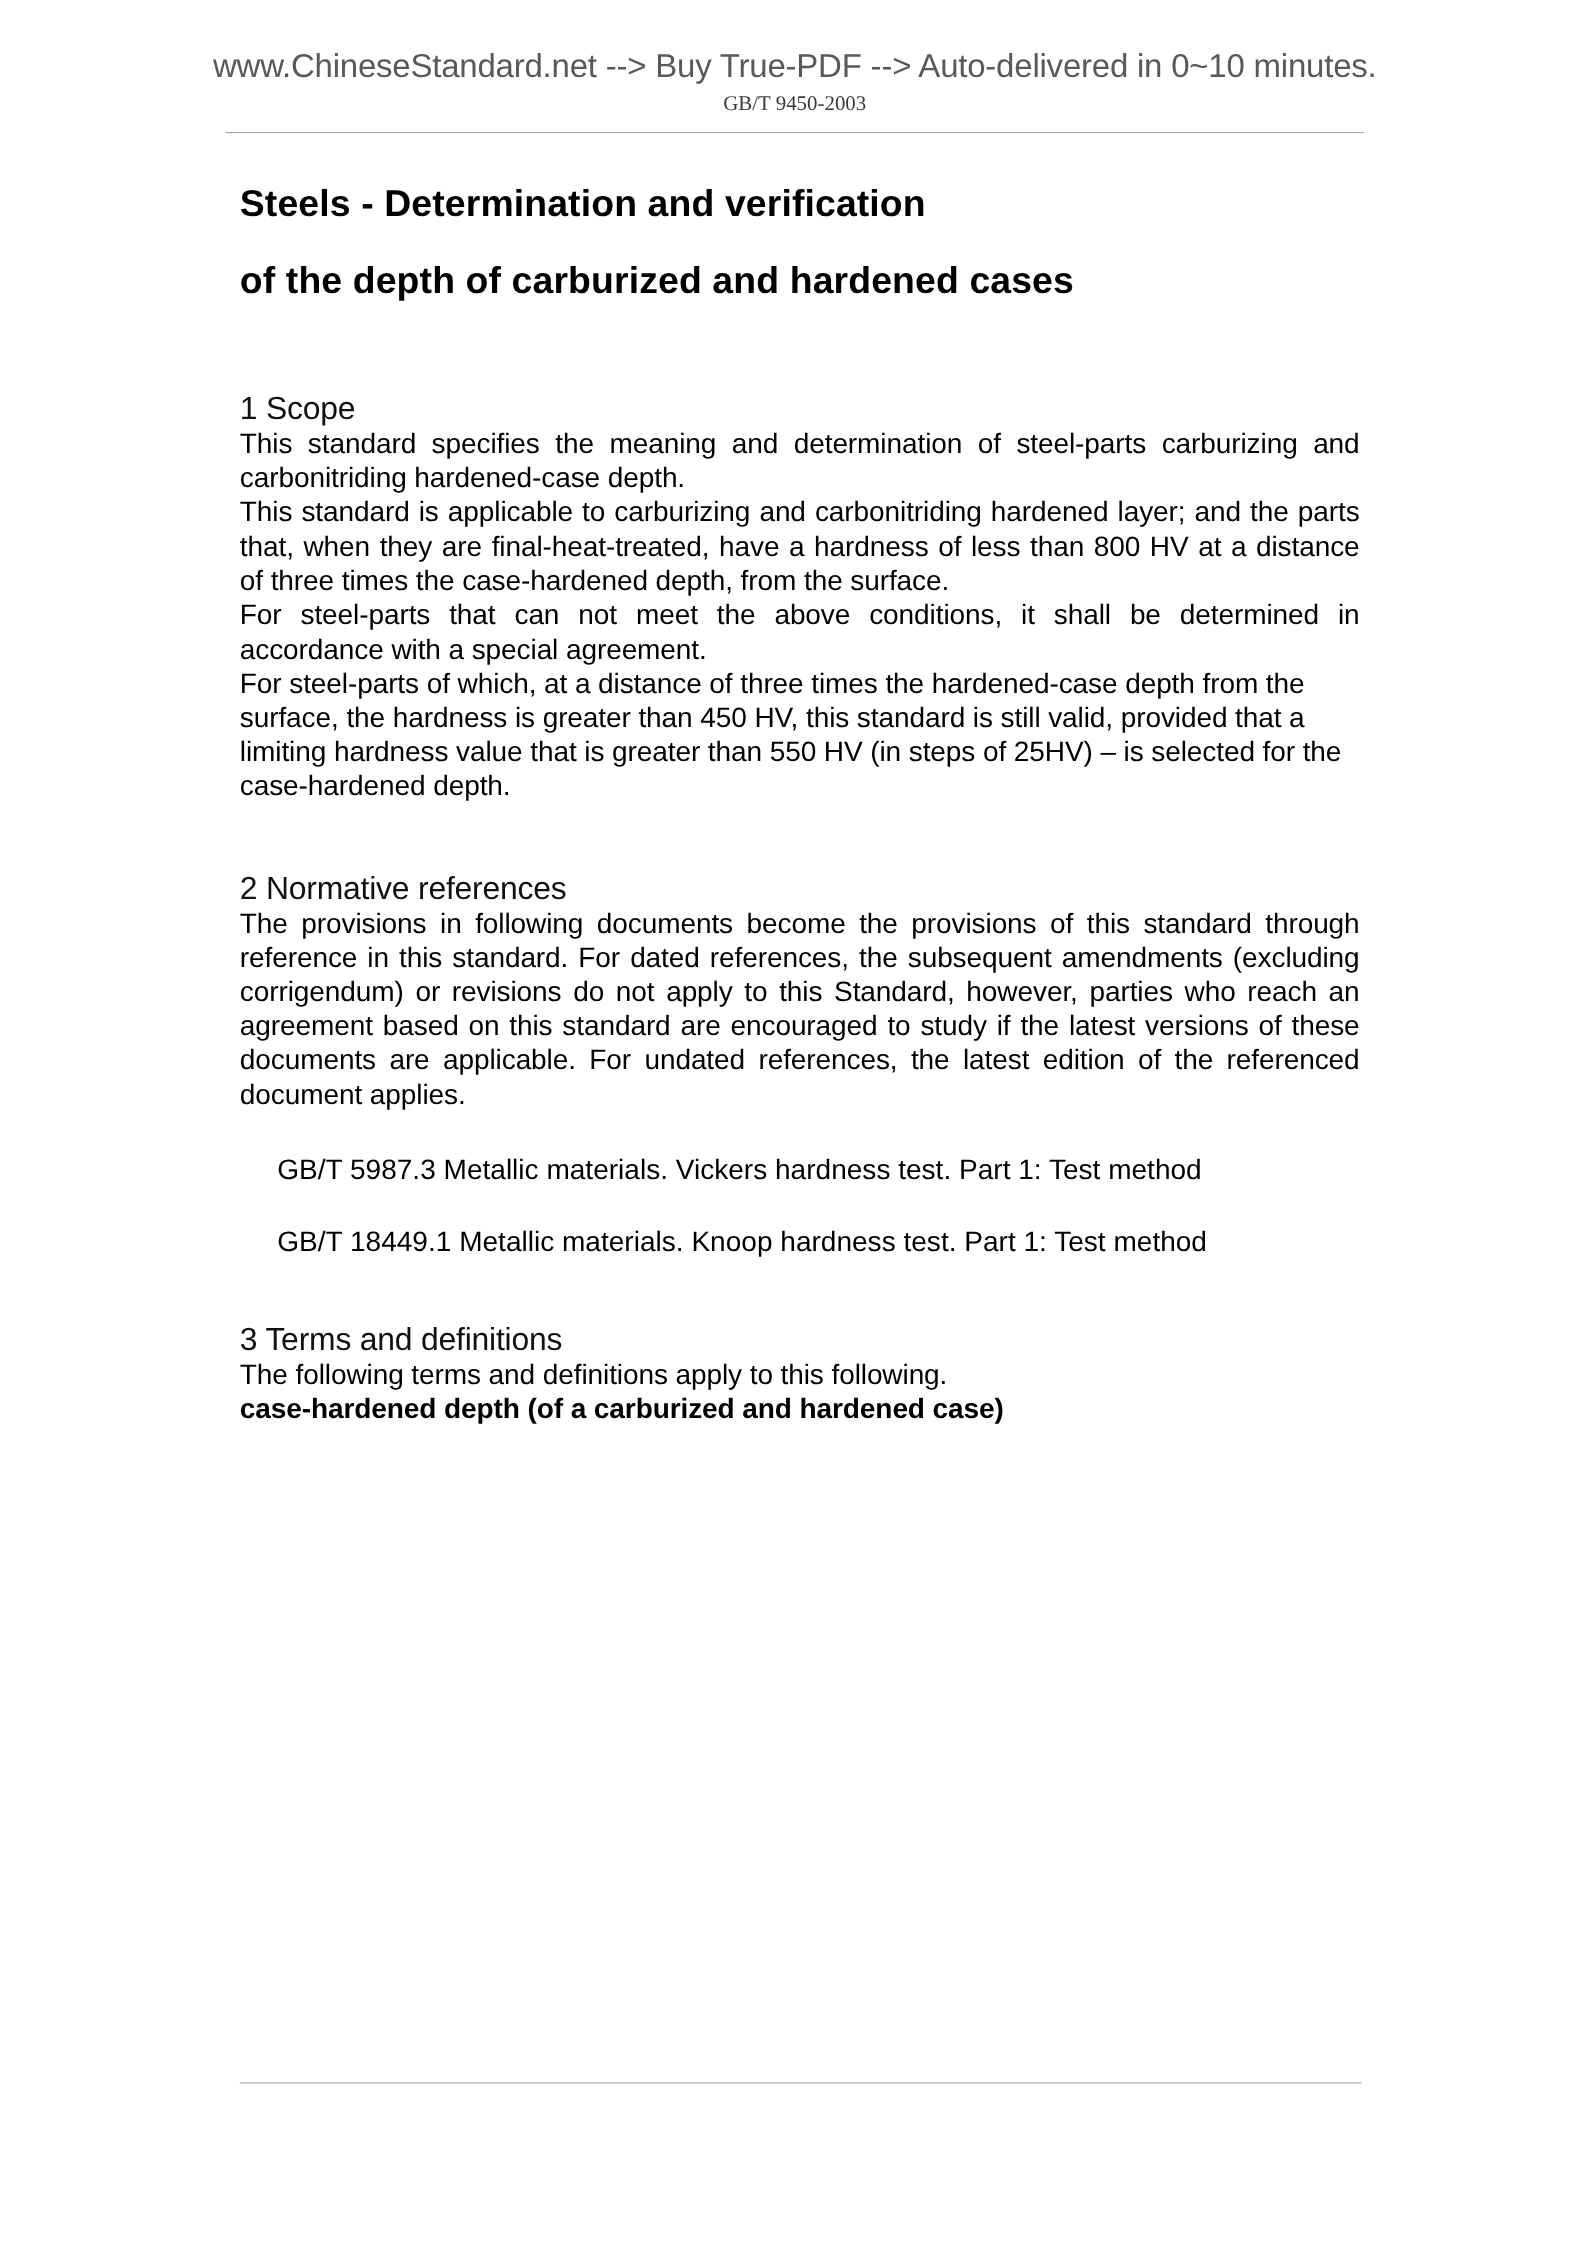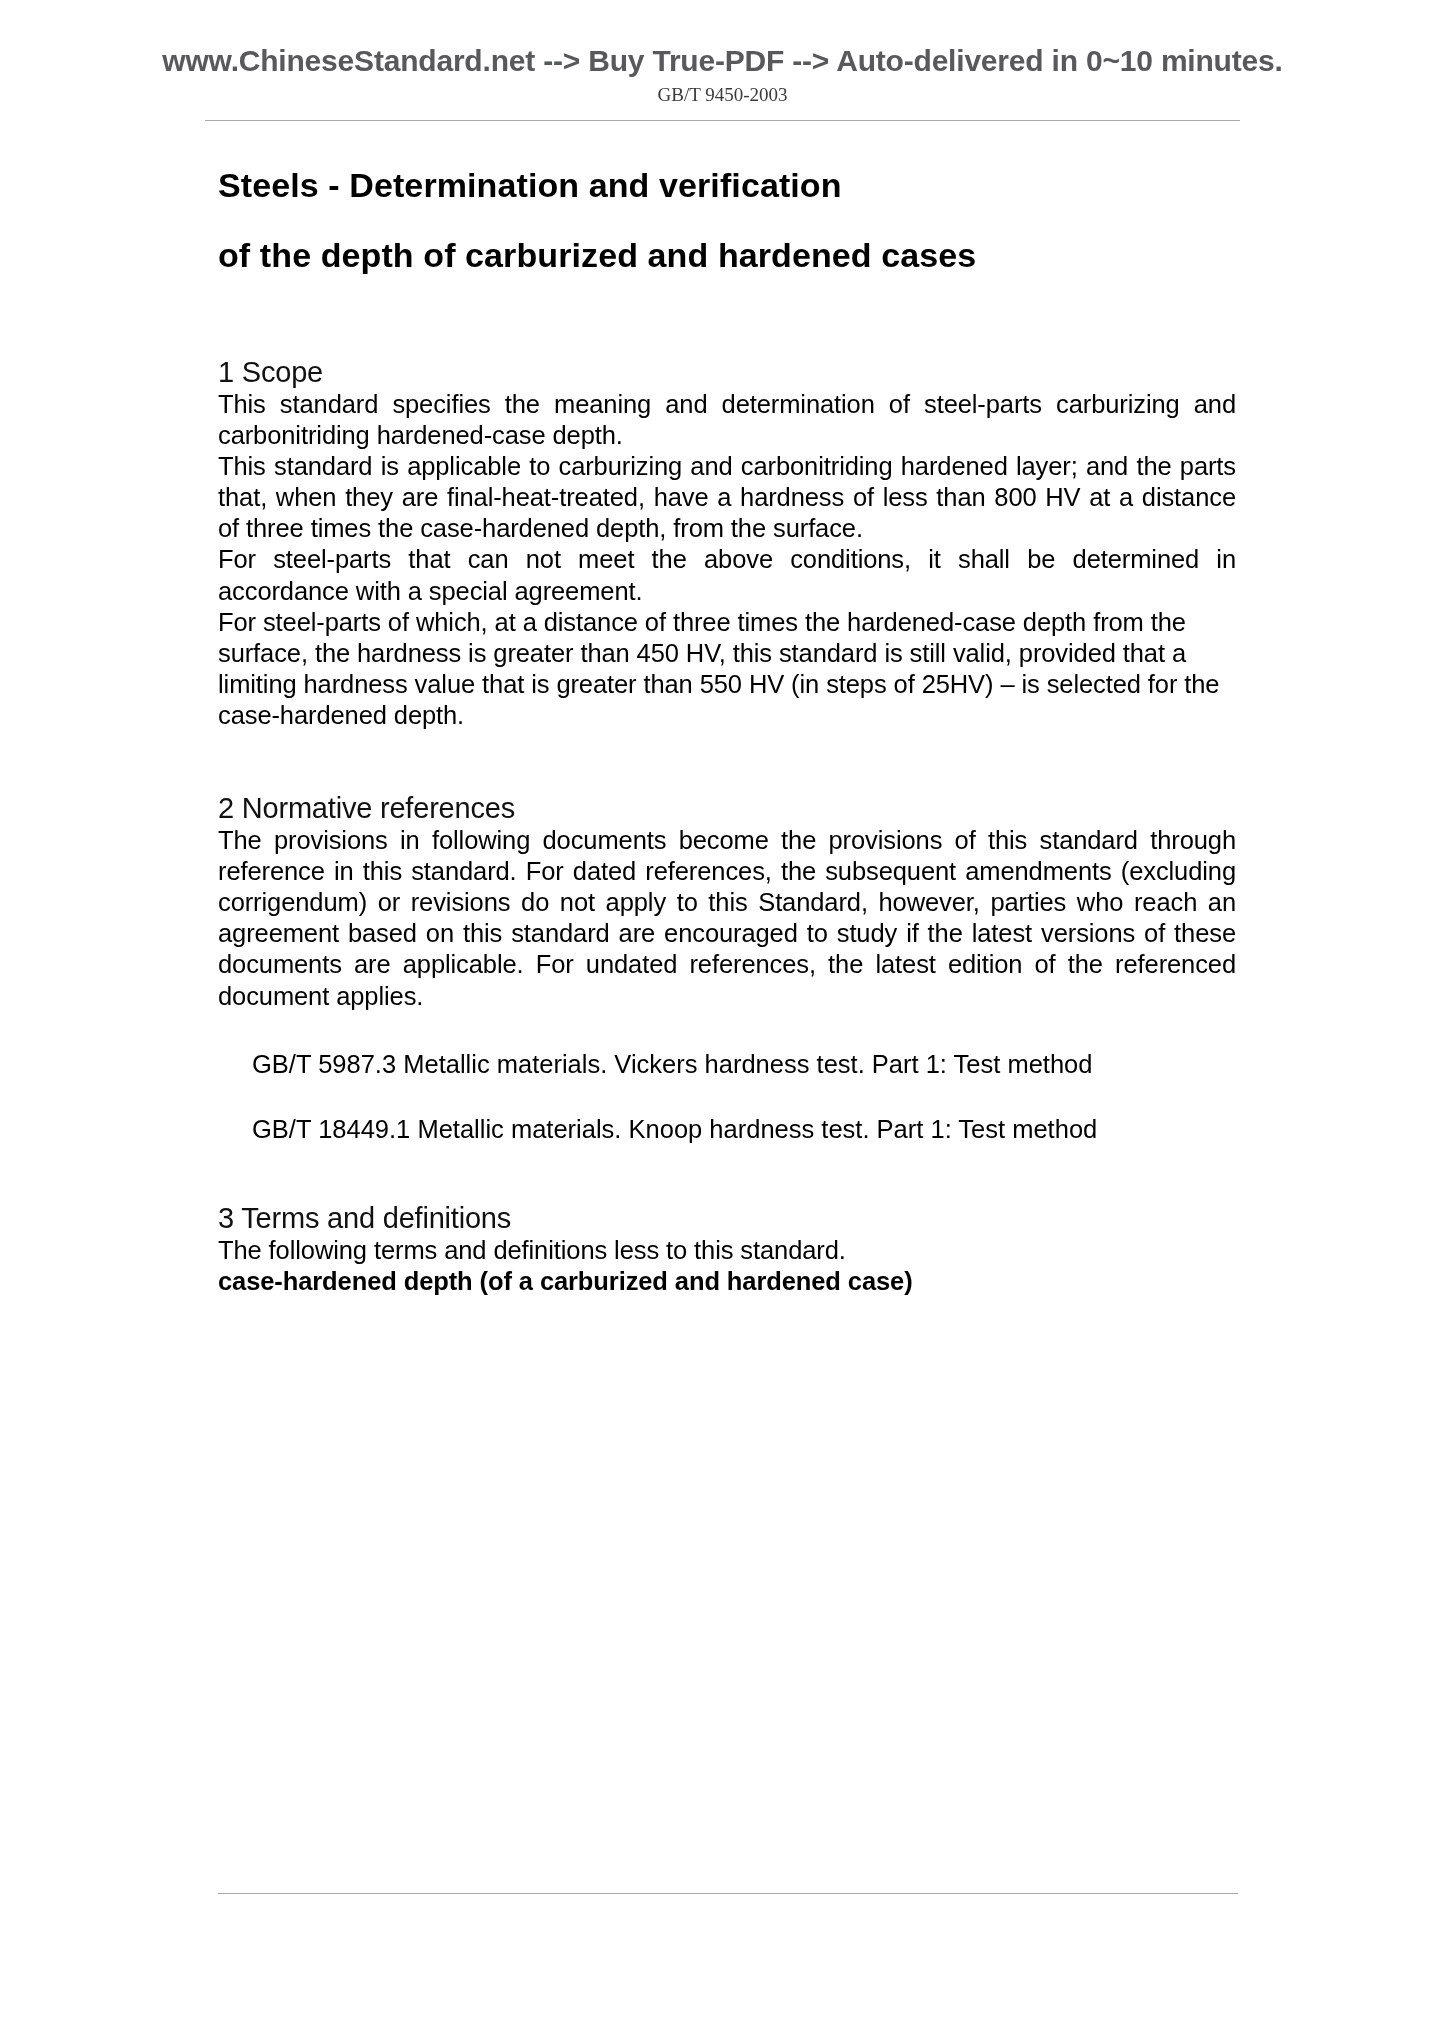--- a/index.html
+++ b/index.html
@@ -28,21 +28,20 @@
     width: 1445px;
   }
   .promo-line {
     text-align: center;
     font-family: "Liberation Sans", sans-serif;
     font-size: 30px;
     color: #58595b;
     letter-spacing: -0.2px;
     margin-top: 44px;
     white-space: nowrap;
-    font-weight: bold;
   }
   .std-code {
     text-align: center;
     font-family: "Liberation Serif", serif;
     font-size: 19px;
     color: #3a3a3a;
     margin-top: 6px;
   }
   .header-rule {
     position: absolute;
@@ -171,21 +170,21 @@
     <div class="section-heading h-norm">2 Normative references</div>
 
     <p class="body justify gap-after-heading">The provisions in following documents become the provisions of this standard through reference in this standard. For dated references, the subsequent amendments (excluding corrigendum) or revisions do not apply to this Standard, however, parties who reach an agreement based on this standard are encouraged to study if the latest versions of these documents are applicable. For undated references, the latest edition of the referenced document applies.</p>
 
     <p class="ref-item ref-gap">GB/T 5987.3 Metallic materials. Vickers hardness test. Part 1: Test method</p>
 
     <p class="ref-item ref-gap2">GB/T 18449.1 Metallic materials. Knoop hardness test. Part 1: Test method</p>
 
     <div class="section-heading h-terms">3 Terms and definitions</div>
 
-    <p class="body left gap-after-heading">The following terms and definitions less to this standard.</p>
+    <p class="body left gap-after-heading">The following terms and definitions apply to this following.</p>
 
     <p class="term-bold gap-para-lg">case-hardened depth (of a carburized and hardened case)</p>
 
   </div>
 
   <div class="footer-rule"></div>
 
 
 </div>
 

